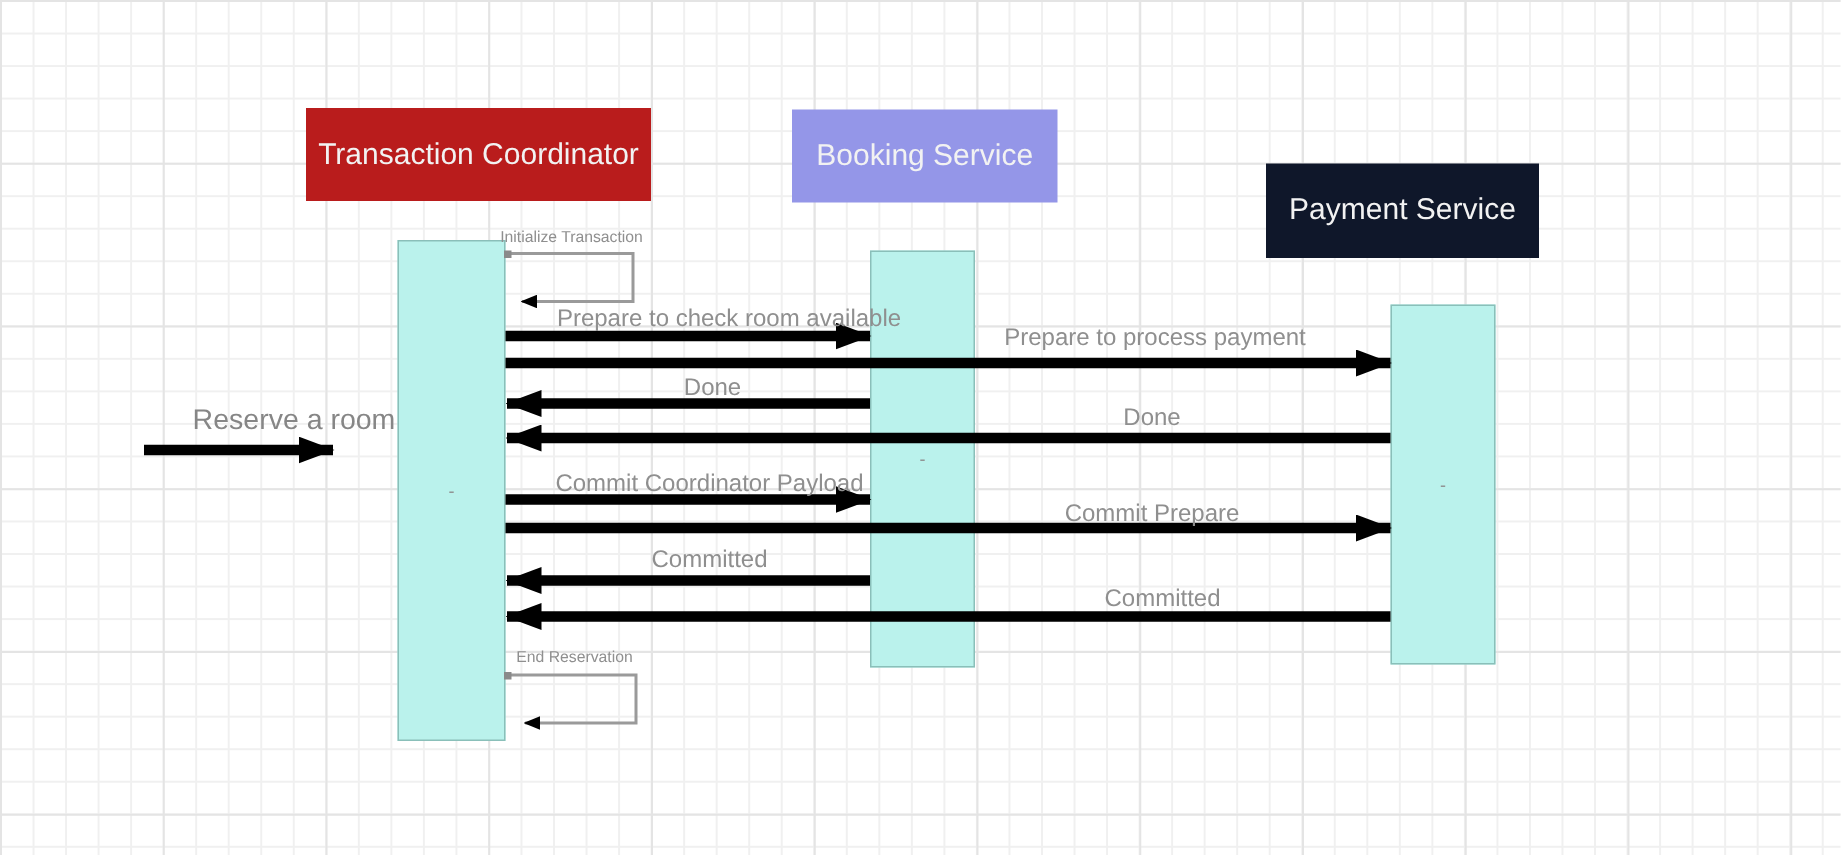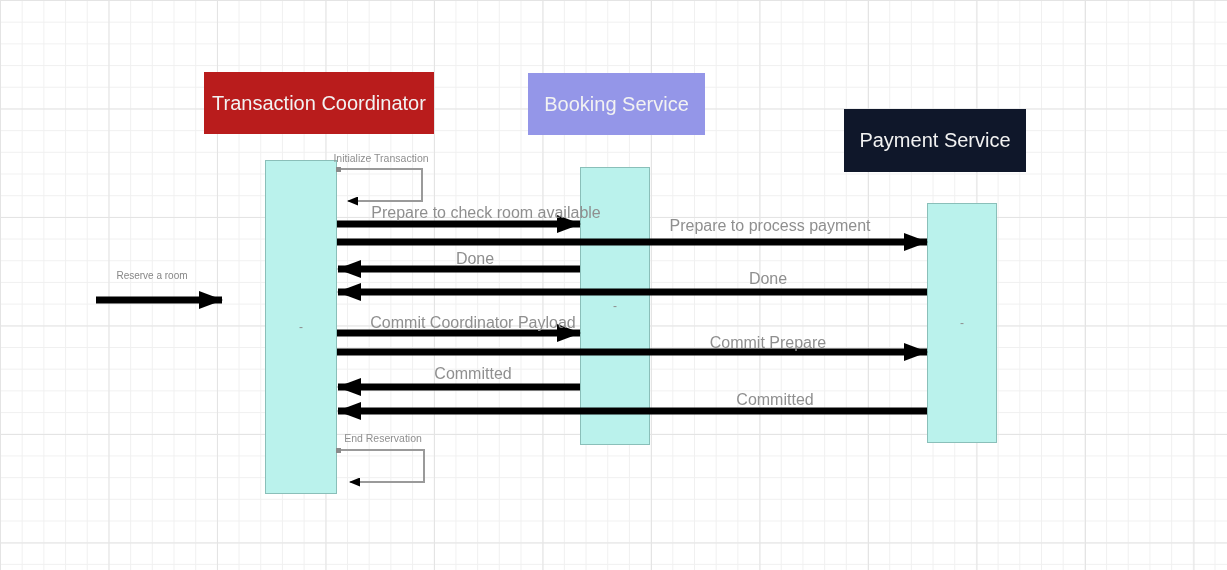--- a/index.html
+++ b/index.html
@@ -40,21 +40,21 @@
 
   svg.wires { position: absolute; left: 0; top: 0; z-index: 3; }
 
   .msg-label {
     position: absolute;
     transform: translateX(-50%);
     color: #8f8f8f; font-size: 16px; white-space: nowrap;
     z-index: 4;
   }
   .loop-label { font-size: 10.5px; text-align: right; }
-  .external-label { font-size: 10px; color: #868686; }
+  .external-label { font-size: 19px; color: #868686; margin-left: 44px; }
 </style>
 </head>
 <body>
 
 <div class="canvas">
 
   <div class="actor-box actor-coordinator">
     <span>Transaction Coordinator</span>
   </div>
   <div class="actor-box actor-booking">

